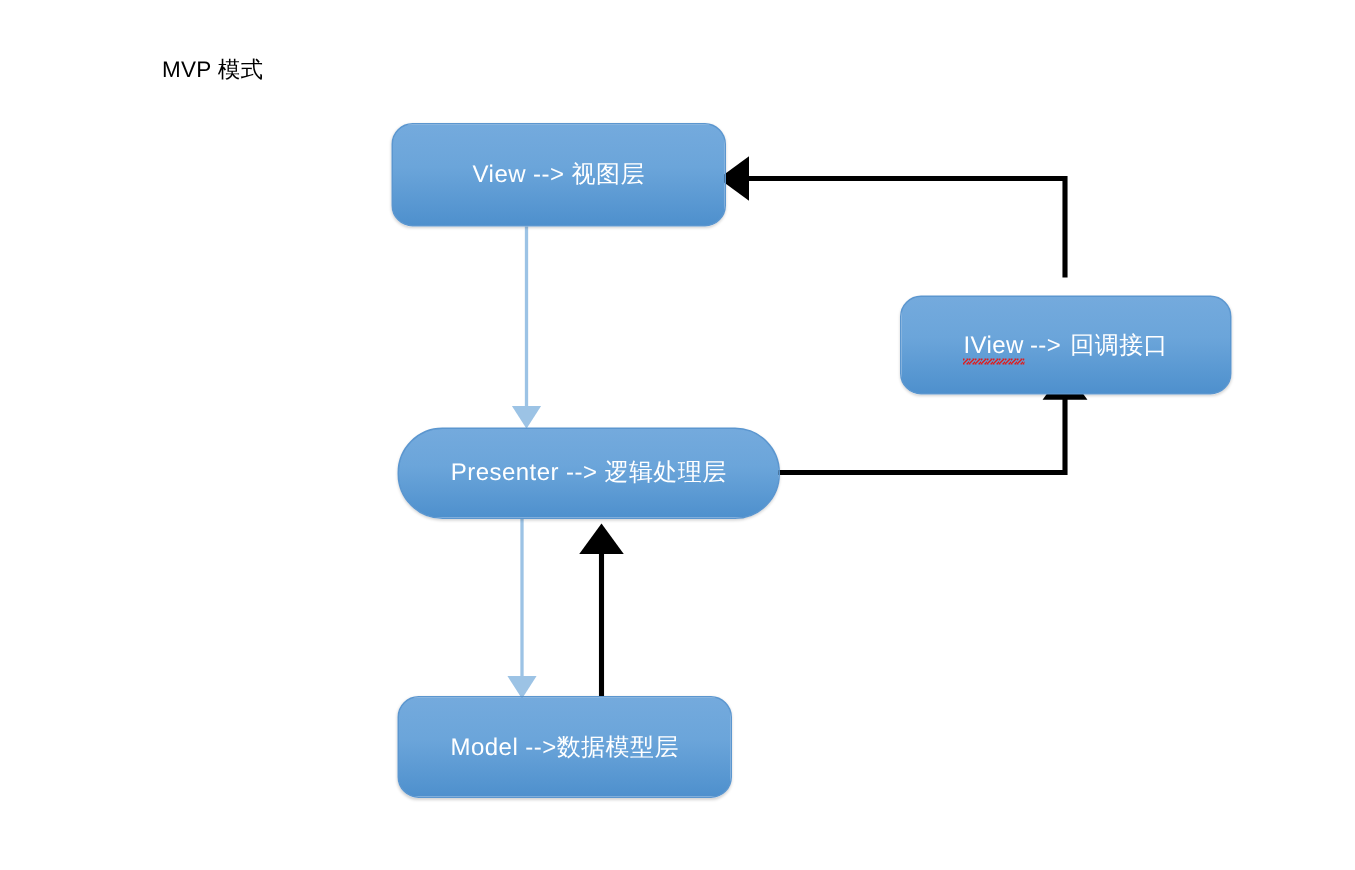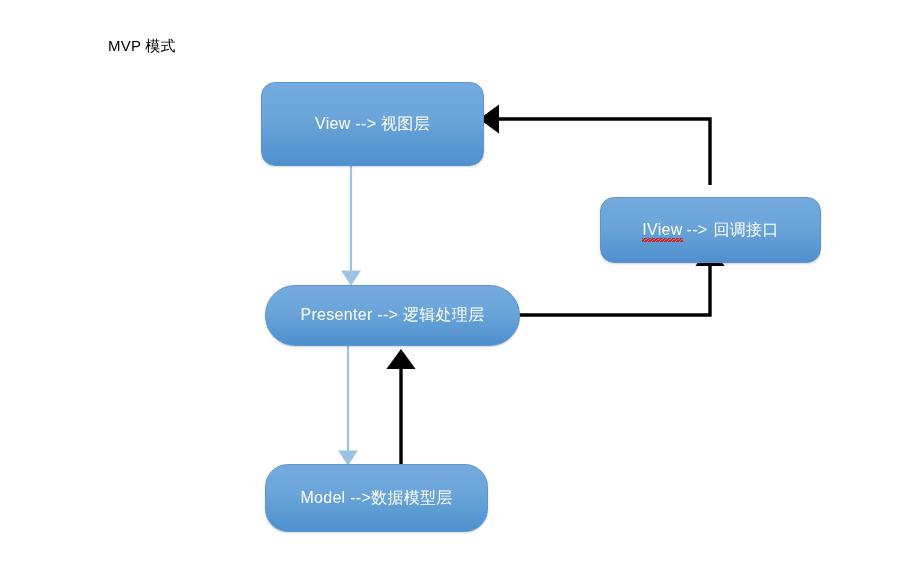--- a/index.html
+++ b/index.html
@@ -64,24 +64,24 @@
     bottom: -3px;
     height: 4px;
     background-image:
       repeating-linear-gradient(135deg,
         #e01b1b 0px, #e01b1b 1px,
         transparent 1px, transparent 2px);
     background-size: 4px 4px;
     background-repeat: repeat-x;
   }
 
-  #node-view     { left: 261px; top: 82px;  width: 223px; height: 84px; align-items: center; }
+  #node-view     { left: 261px; top: 82px;  width: 223px; height: 69px; align-items: center; }
   #node-iview    { left: 600px; top: 185px; width: 221px; height: 66px; margin-top: 12px; }
   #node-presenter{ left: 265px; top: 285px; width: 255px; height: 61px; border-radius: 30px; }
-  #node-model    { left: 265px; top: 464px; width: 223px; height: 68px; border-radius: 23px; }
+  #node-model    { left: 265px; top: 464px; width: 223px; height: 68px; }
 
   
   #connectors {
     position: absolute;
     left: 0;
     top: 0;
     width: 903px;
     height: 580px;
     z-index: 2;
     pointer-events: none;

